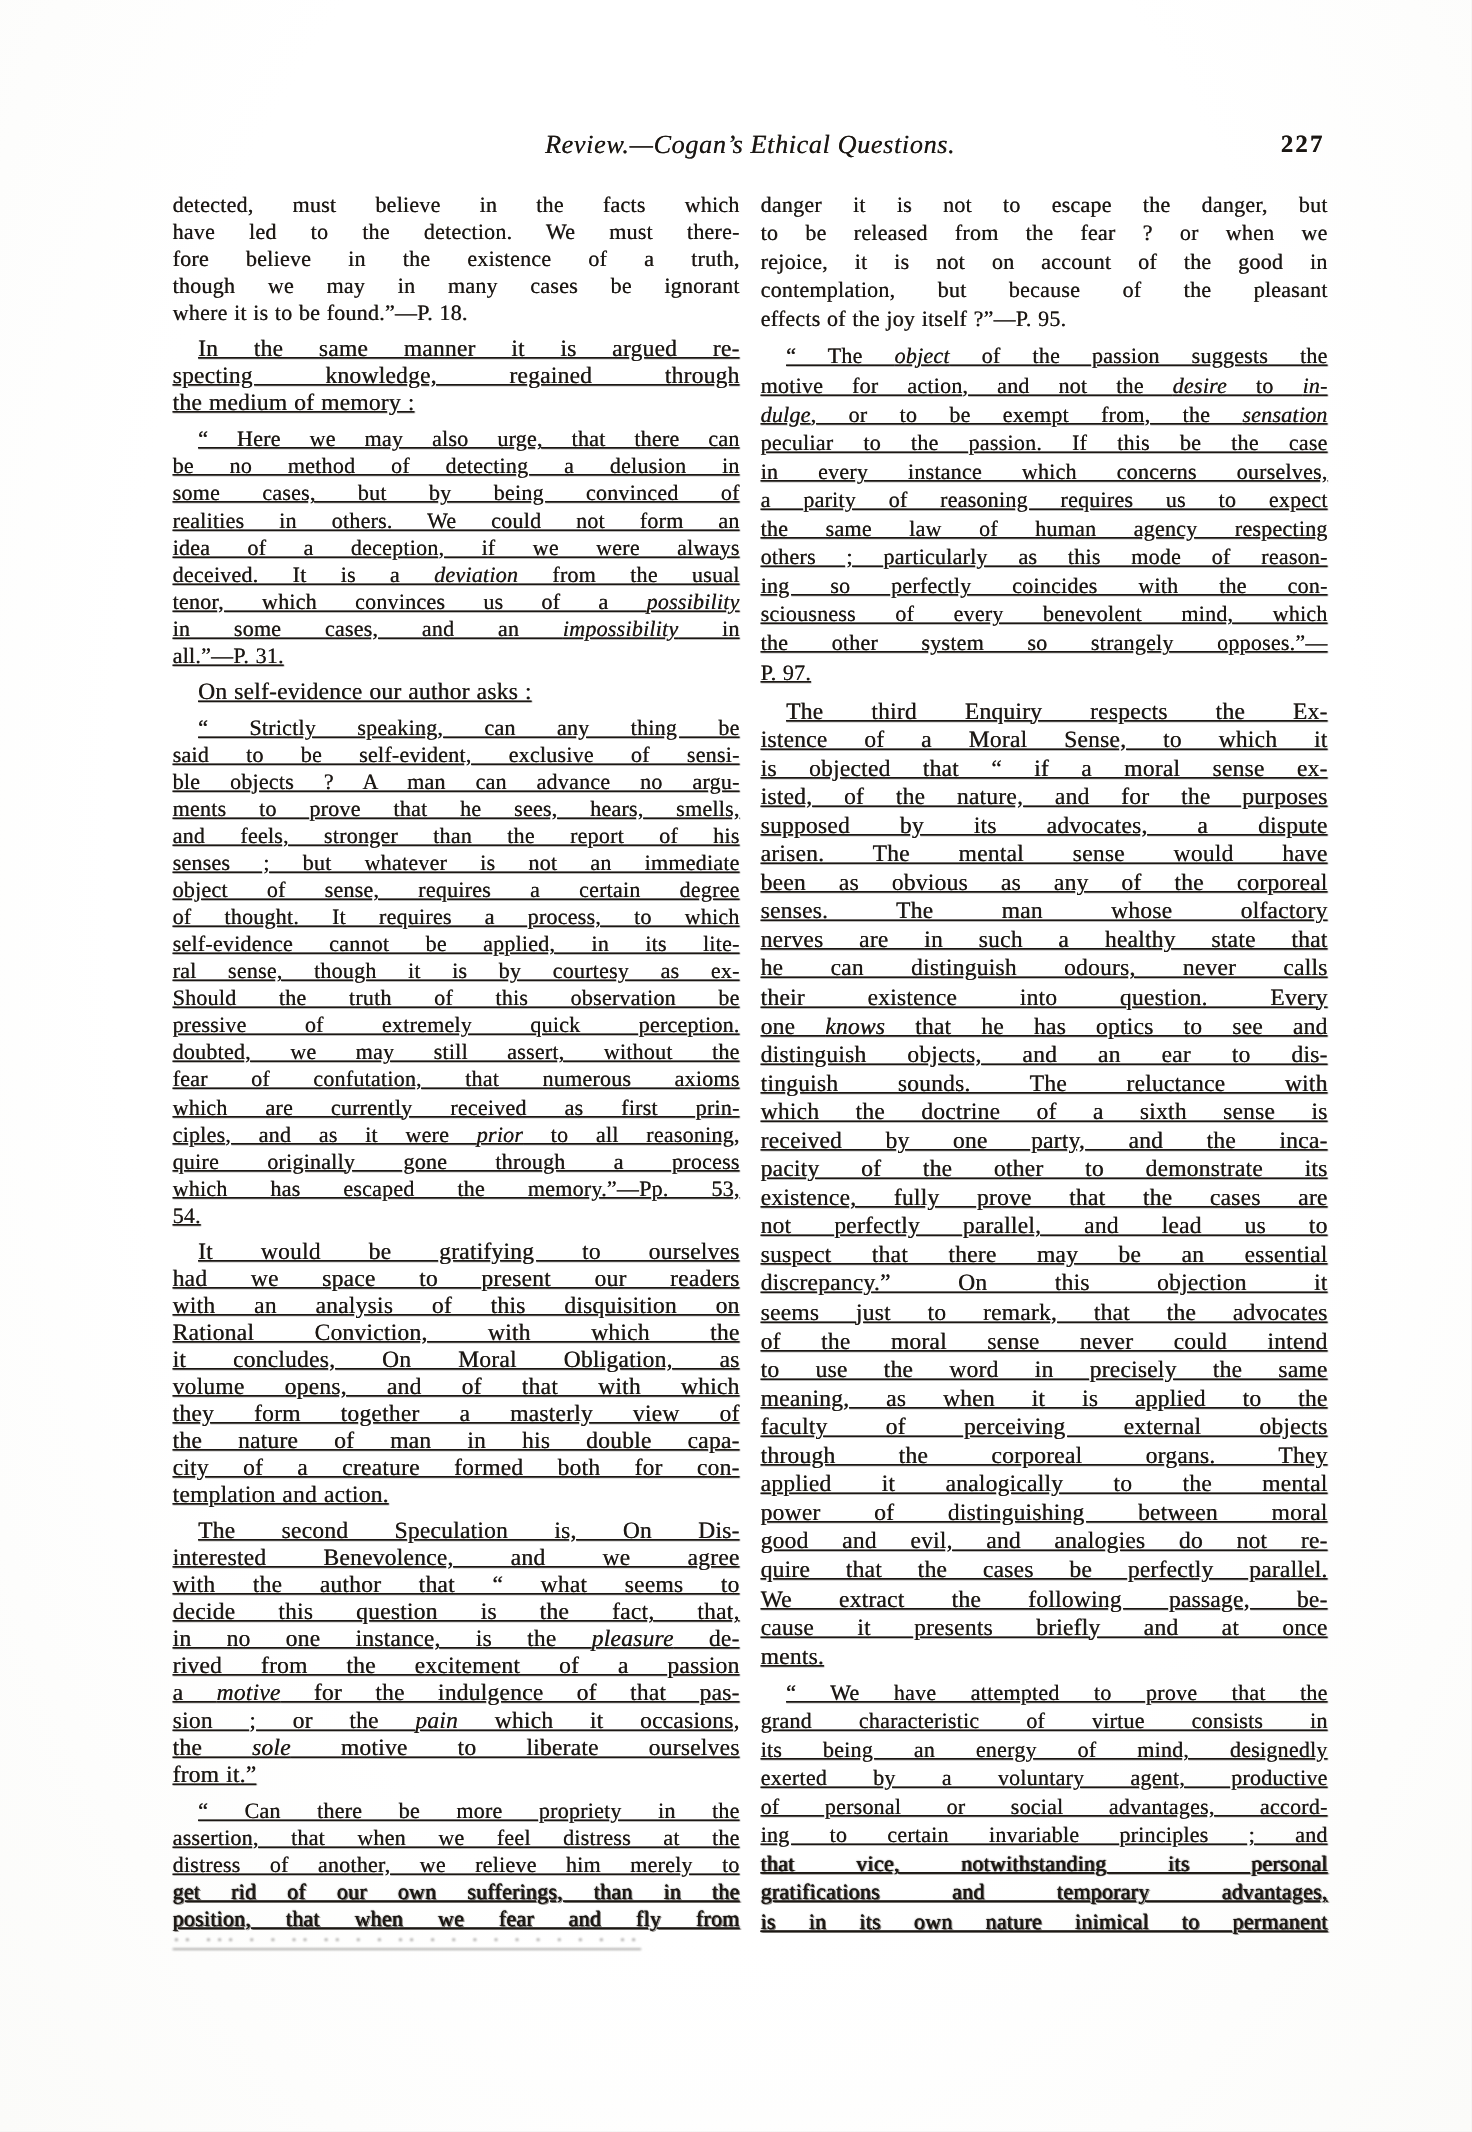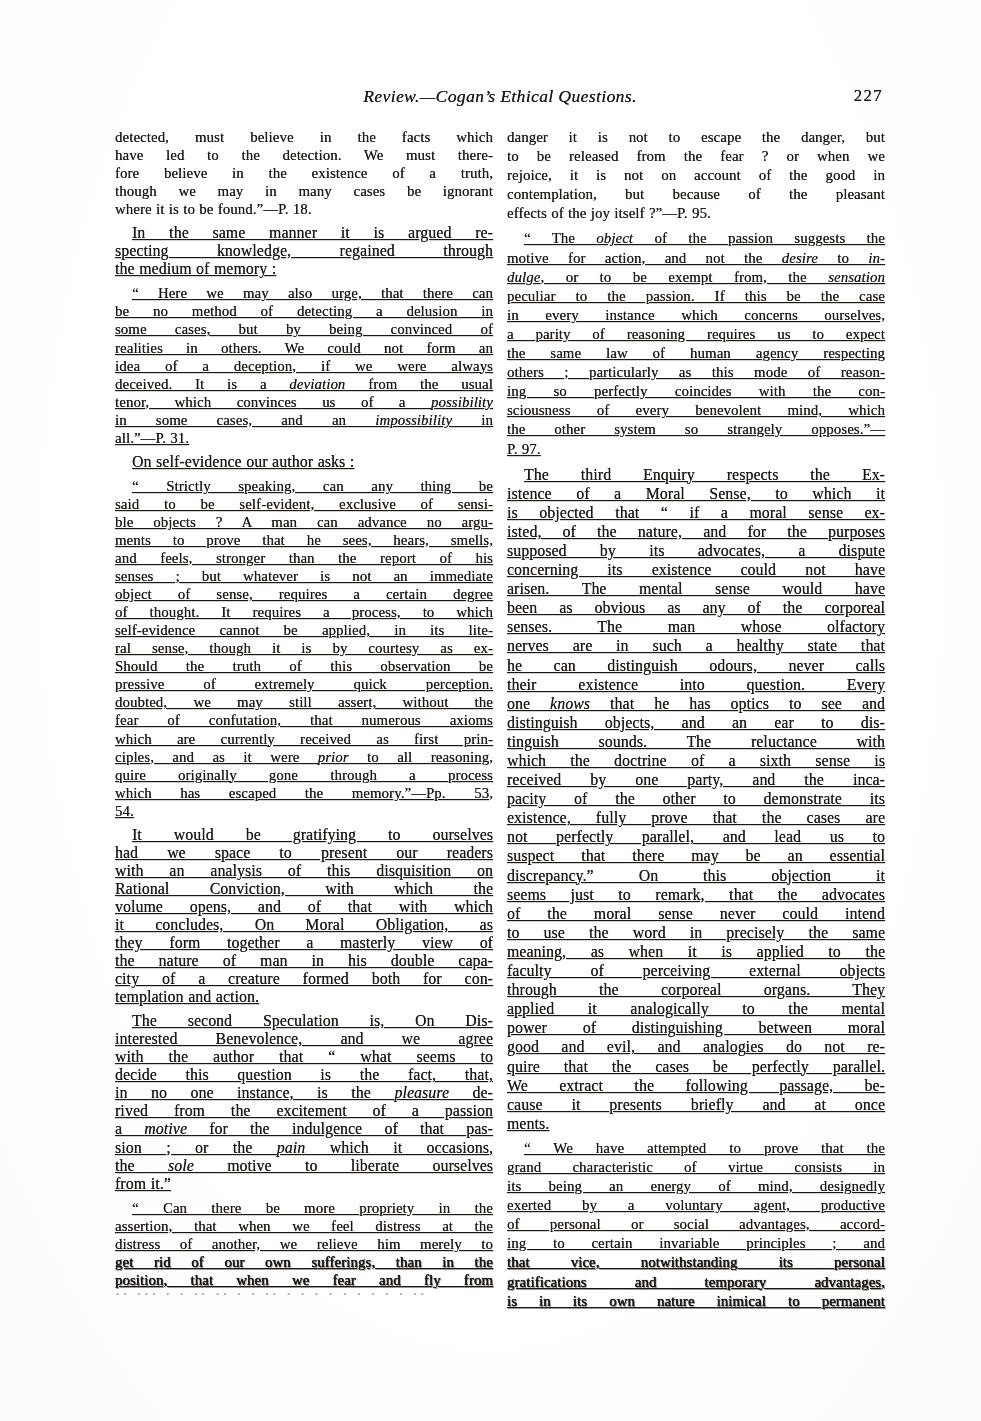--- a/index.html
+++ b/index.html
@@ -25,21 +25,21 @@
     position:absolute;left:0;right:0;
     text-align:center;
     font-style:italic;
     font-size:17.5px;
     letter-spacing:.4px;
     text-shadow:.2px .2px .4px rgba(27,23,19,.85);
   }
   .page-number{
     position:absolute;right:2px;top:0;
     font-size:16.5px;
-    font-weight:400;
+    font-weight:700;
     letter-spacing:1.5px;
     text-shadow:.2px .2px .4px rgba(27,23,19,.85);
   }
   .columns{
     position:absolute;
     top:128px;left:115px;width:770px;
     display:flex;gap:14px;
     align-items:flex-start;
   }
   .col{width:378px;}
@@ -129,22 +129,22 @@
           <div class="line">ciples, and as it were <i>prior</i> to all reasoning,</div>
           <div class="line">quire originally gone through a process</div>
           <div class="line">which has escaped the memory.”—Pp. 53,</div>
           <div class="line last">54.</div>
         </div>
         <div class="block main">
           <div class="line indent">It would be gratifying to ourselves</div>
           <div class="line">had we space to present our readers</div>
           <div class="line">with an analysis of this disquisition on</div>
           <div class="line">Rational Conviction, with which the</div>
+          <div class="line">it concludes, On Moral Obligation, as</div>
           <div class="line">volume opens, and of that with which</div>
-          <div class="line">it concludes, On Moral Obligation, as</div>
           <div class="line">they form together a masterly view of</div>
           <div class="line">the nature of man in his double capa-</div>
           <div class="line">city of a creature formed both for con-</div>
           <div class="line last">templation and action.</div>
         </div>
         <div class="block main">
           <div class="line indent">The second Speculation is, On Dis-</div>
           <div class="line">interested Benevolence, and we agree</div>
           <div class="line">with the author that “ what seems to</div>
           <div class="line">decide this question is the fact, that,</div>
@@ -185,21 +185,20 @@
           <div class="line">sciousness of every benevolent mind, which</div>
           <div class="line">the other system so strangely opposes.”—</div>
           <div class="line last">P. 97.</div>
         </div>
         <div class="block main">
           <div class="line indent">The third Enquiry respects the Ex-</div>
           <div class="line">istence of a Moral Sense, to which it</div>
           <div class="line">is objected that “ if a moral sense ex-</div>
           <div class="line">isted, of the nature, and for the purposes</div>
           <div class="line">supposed by its advocates, a dispute</div>
-          <div class="line">concerning its existence could not have</div>
           <div class="line">arisen. The mental sense would have</div>
           <div class="line">been as obvious as any of the corporeal</div>
           <div class="line">senses. The man whose olfactory</div>
           <div class="line">nerves are in such a healthy state that</div>
           <div class="line">he can distinguish odours, never calls</div>
           <div class="line">their existence into question. Every</div>
           <div class="line">one <i>knows</i> that he has optics to see and</div>
           <div class="line">distinguish objects, and an ear to dis-</div>
           <div class="line">tinguish sounds. The reluctance with</div>
           <div class="line">which the doctrine of a sixth sense is</div>

